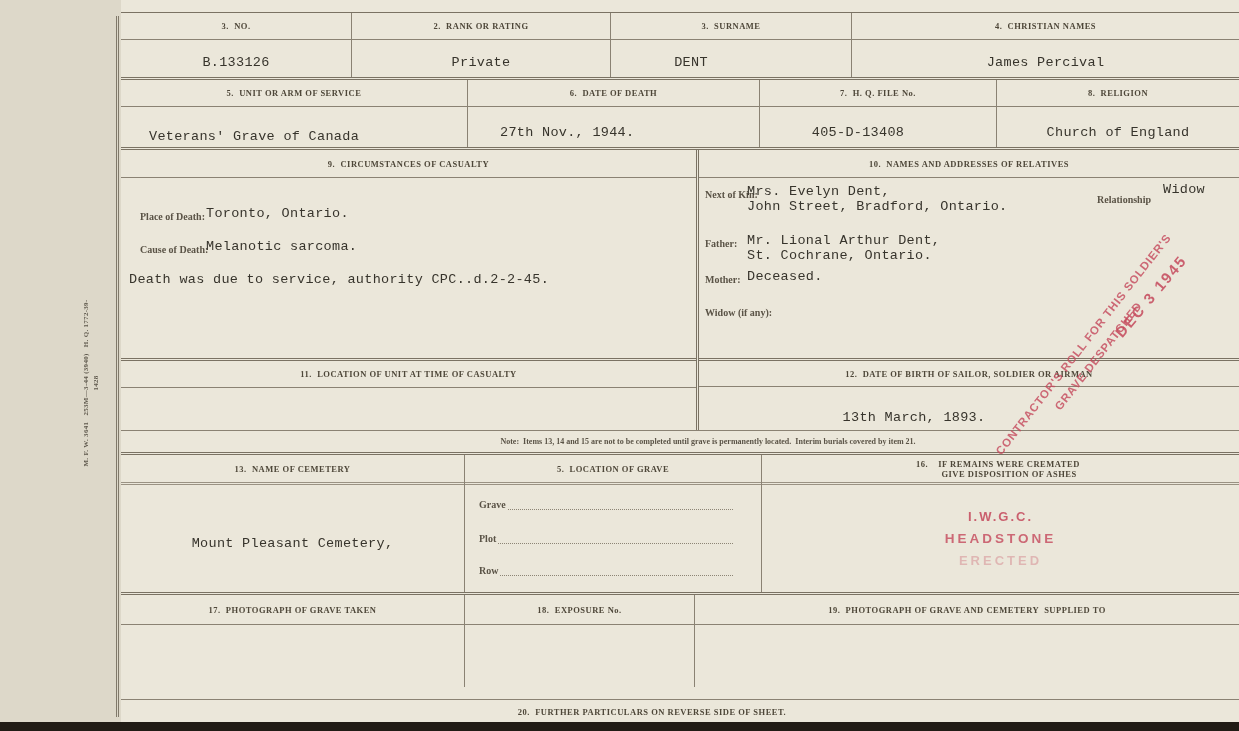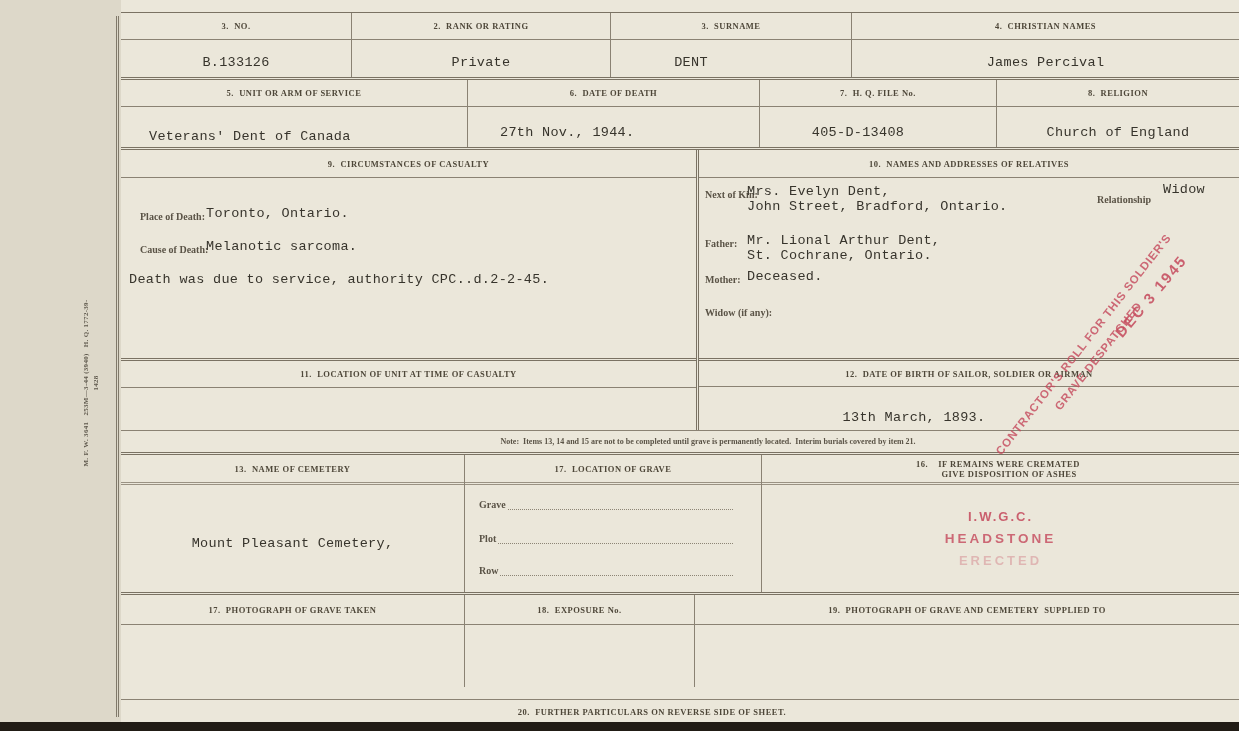--- a/index.html
+++ b/index.html
@@ -164,21 +164,21 @@
         </div>
     </div>
   </div>
 
   <div id="row2" class="frame">
     <div class="cell c1">
       <div class="chdr">
           <span class="phdr">5.  UNIT OR ARM OF SERVICE</span>
         </div>
       <div class="cval">
-          <span class="tw">Veterans' Dent of Canada</span>
+          <span class="tw">Veterans' Grave of Canada</span>
         </div>
     </div>
     <div class="cell c2">
       <div class="chdr">
           <span class="phdr">6.  DATE OF DEATH</span>
         </div>
       <div class="cval">
           <span class="tw">27th Nov., 1944.</span>
         </div>
     </div>
@@ -280,21 +280,21 @@
     <div class="cell c13">
       <div class="chdr">
           <span class="phdr">13.  NAME OF CEMETERY</span>
         </div>
       <div class="cbody">
         <div id="c13-val"><span class="tw">Mount Pleasant Cemetery,</span></div>
       </div>
     </div>
     <div class="cell c15">
       <div class="chdr">
-          <span class="phdr">17.  LOCATION OF GRAVE</span>
+          <span class="phdr">5.  LOCATION OF GRAVE</span>
         </div>
       <div class="cbody">
         <div class="gl-row" id="gl-grave">
           <span class="plbl">Grave</span>
           <span class="leader"></span>
         </div>
         <div class="gl-row" id="gl-plot">
           <span class="plbl">Plot</span>
           <span class="leader"></span>
         </div>

